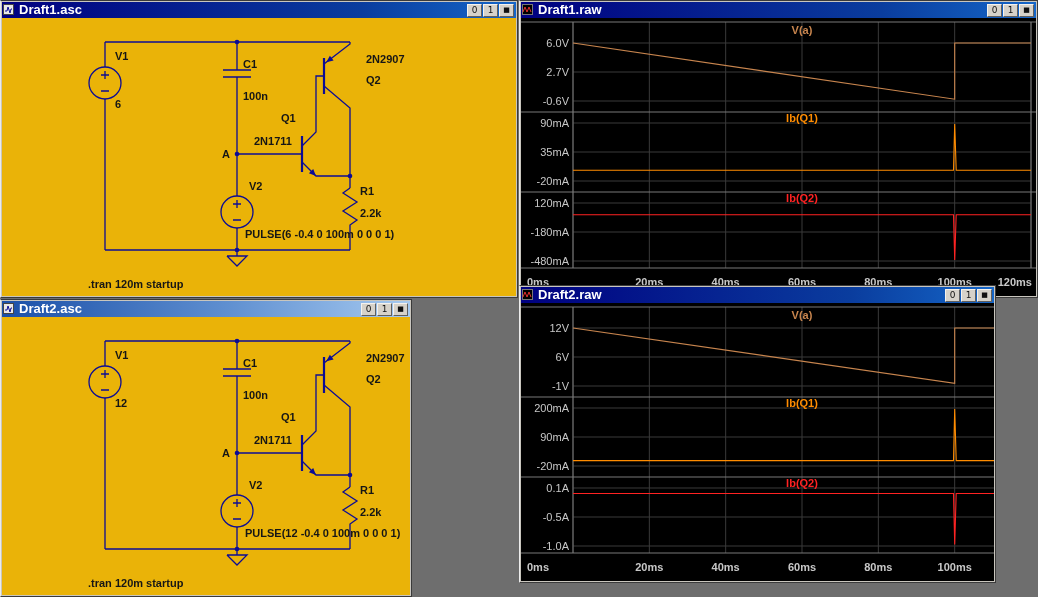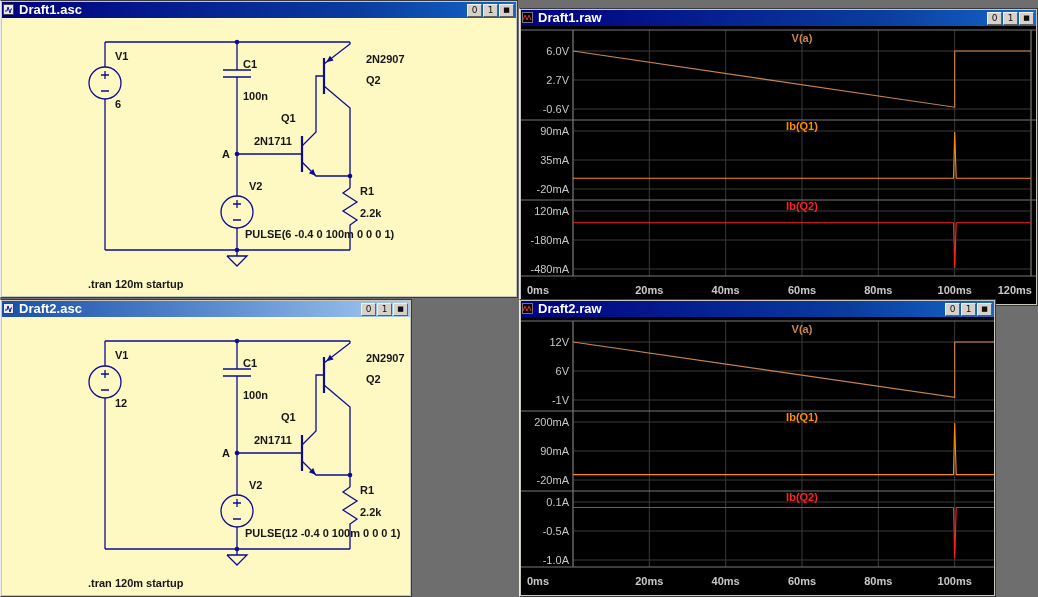--- a/index.html
+++ b/index.html
@@ -9,21 +9,21 @@
   .window{position:absolute;background:#c9c6be;border:1px solid #3a3a3a;border-top-color:#ececе8;border-left-color:#ececec;padding:1px}
   .titlebar{height:16px;display:flex;align-items:center;gap:2px;padding:0 1px;overflow:hidden}
   .titlebar.inactive{background:linear-gradient(90deg,#000080 0%,#0a3d9e 70%,#1566c8 100%)}
   .titlebar.active{background:linear-gradient(90deg,#1a4fa8 0%,#5f8fd0 55%,#a6caf0 100%)}
   .ticon{width:12px;height:12px;display:inline-block;flex:0 0 auto;line-height:0}
   .ttext{color:#fff;font-size:13px;font-weight:bold;flex:1;white-space:nowrap;padding-left:2px;line-height:16px}
   .tbtns{display:flex;gap:1px;margin-left:auto;padding-right:1px}
   .tbtn{width:15px;height:13px;font-size:9px;line-height:10px;background:#d6d2ca;border:1px solid;border-color:#f4f2ee #5f5f5f #5f5f5f #f4f2ee;color:#111;text-align:center;padding:0;font-family:"DejaVu Sans",sans-serif;cursor:default}
   .tbtn.close{font-size:7px;line-height:11px}
   .content{position:relative;height:278px;overflow:hidden}
-  .content.schematic{background:#fef9c3}
+  .content.schematic{background:#eab308}
   .content.waveform{background:#000}
   svg text.st{font-family:"Liberation Sans",sans-serif;font-size:11px;font-weight:bold;fill:#161616}
   svg{display:block}
 </style>
 </head>
 <body>
 
 <svg width="0" height="0" style="position:absolute" aria-hidden="true">
   <defs>
     <g id="schem-graphics" stroke="#0c0c94" stroke-width="1.3" fill="none">
@@ -107,21 +107,21 @@
         <text class="st" x="220" y="140">A</text>
         <text class="st" x="247" y="172">V2</text>
         <text class="st" x="358" y="177">R1</text>
         <text class="st" x="358" y="199">2.2k</text>
         <text class="st" x="243" y="220">PULSE(6 -0.4 0 100m 0 0 0 1)</text>
         <text class="st" x="86" y="270">.tran 120m startup</text>
       </svg>
     </div>
   </div>
 
-  <div class="window" style="left:519px;top:8px;width:519px;height:298px">
+  <div class="window" style="left:519px;top:0;width:519px;height:298px">
     <div class="titlebar inactive">
       <span class="ticon">
           <svg width="11" height="11">
             <use href="#raw-doc-icon"></use>
           </svg>
         </span>
       <span class="ttext">Draft1.raw</span>
       <span class="tbtns">
         <button class="tbtn">0</button>
         <button class="tbtn">1</button>
@@ -220,21 +220,21 @@
         <text class="st" x="220" y="140">A</text>
         <text class="st" x="247" y="172">V2</text>
         <text class="st" x="358" y="177">R1</text>
         <text class="st" x="358" y="199">2.2k</text>
         <text class="st" x="243" y="220">PULSE(12 -0.4 0 100m 0 0 0 1)</text>
         <text class="st" x="86" y="270">.tran 120m startup</text>
       </svg>
     </div>
   </div>
 
-  <div class="window" style="left:519px;top:299px;width:477px;height:298px">
+  <div class="window" style="left:519px;top:285px;width:477px;height:298px">
     <div class="titlebar inactive">
       <span class="ticon">
           <svg width="11" height="11">
             <use href="#raw-doc-icon"></use>
           </svg>
         </span>
       <span class="ttext">Draft2.raw</span>
       <span class="tbtns">
         <button class="tbtn">0</button>
         <button class="tbtn">1</button>

